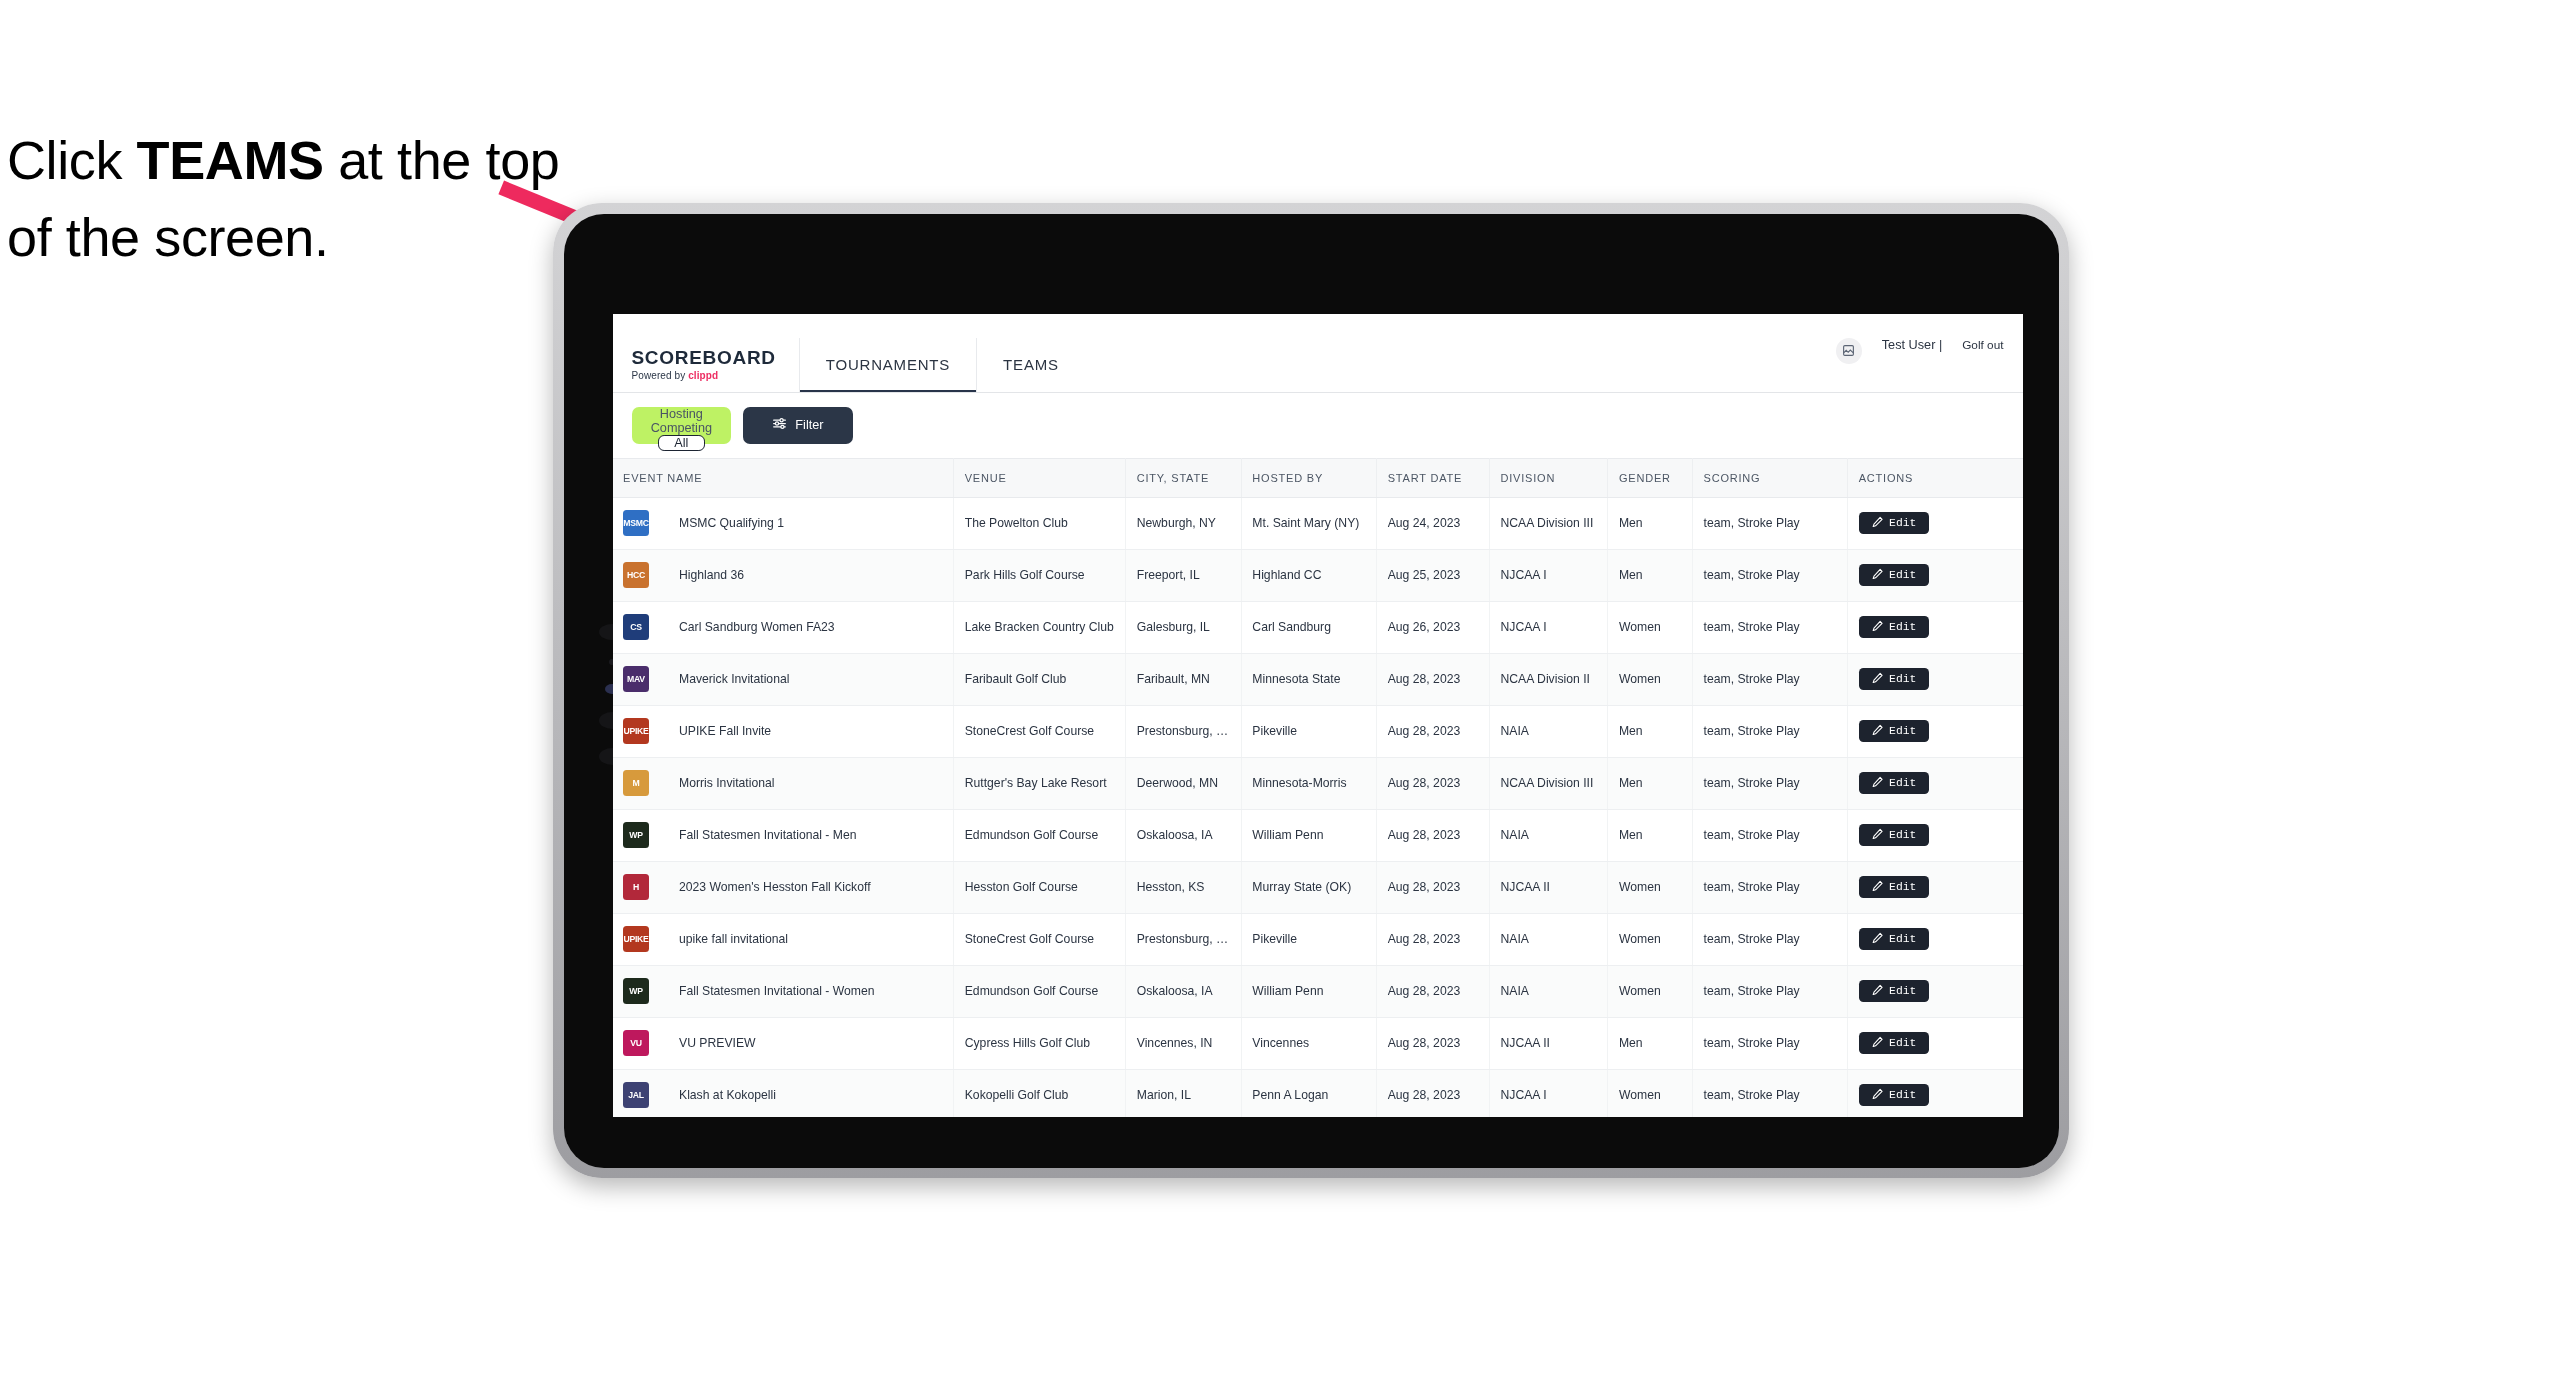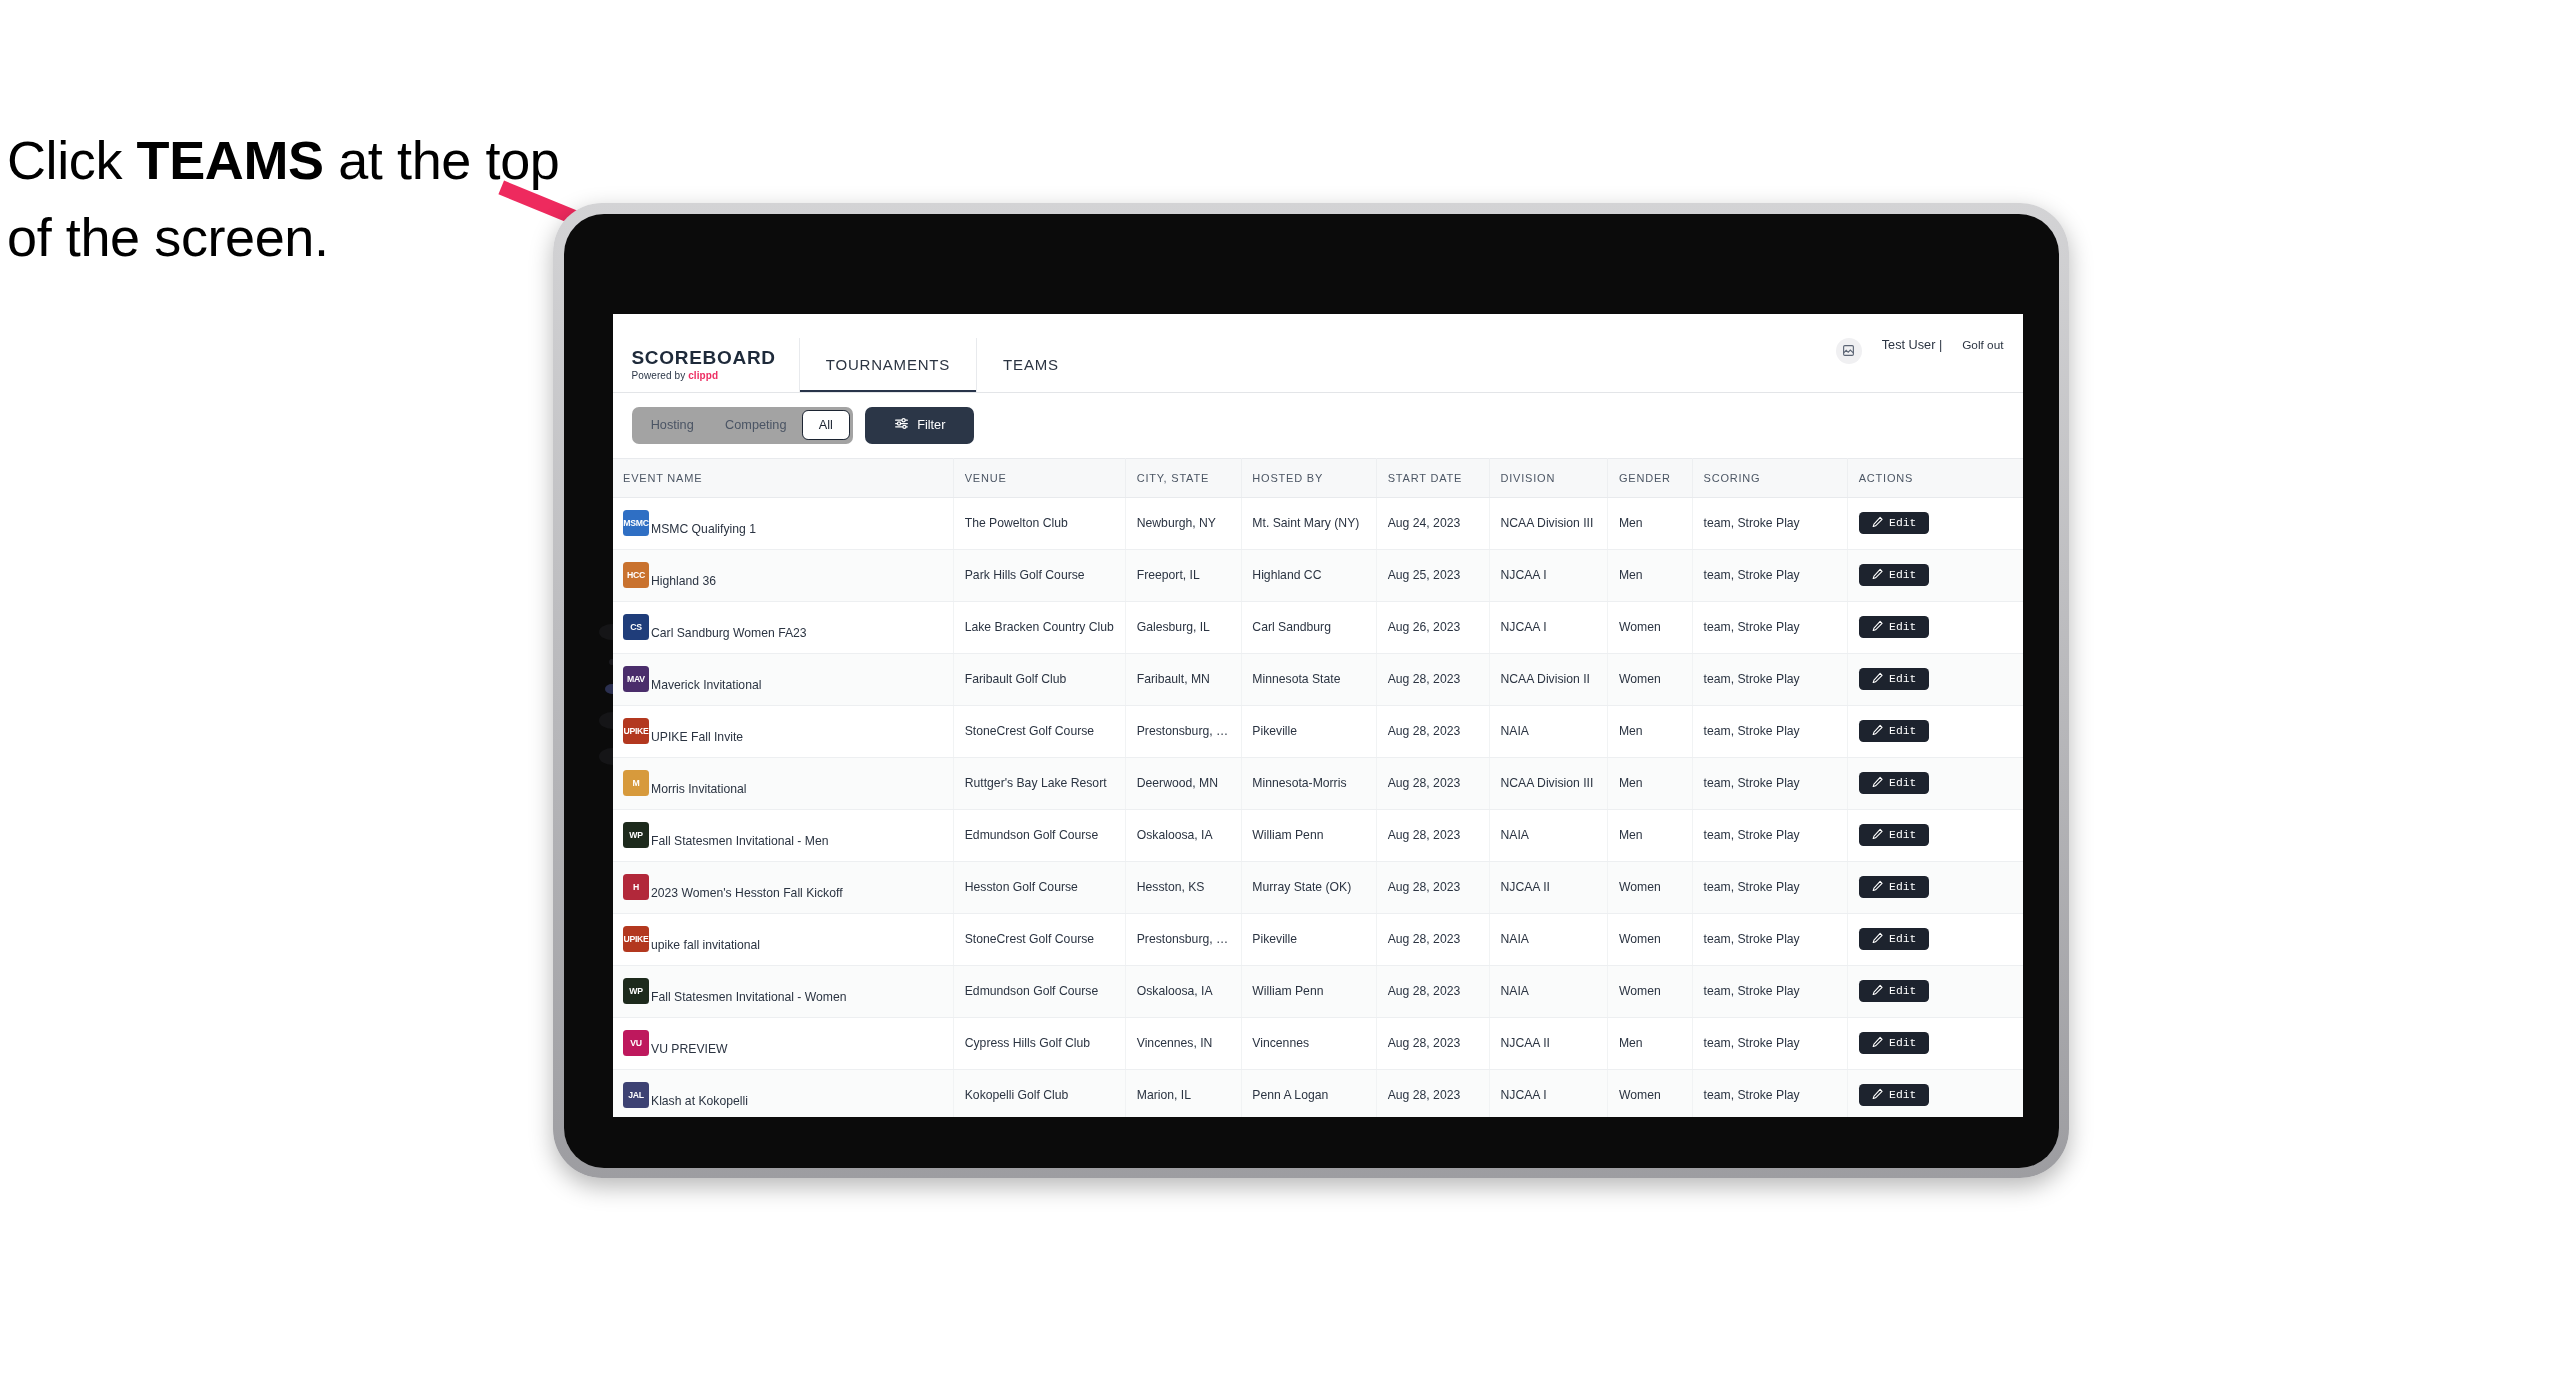--- a/index.html
+++ b/index.html
@@ -116,24 +116,25 @@
 
   
   #toolbar {
     display: flex; align-items: center;
     height: 65px;
     padding: 0 19px;
     background: #fff;
   }
   #segmented {
     display: flex; align-items: center;
-    background: #a3a3a3;
+    background: #bef264;
     border-radius: 7px;
     height: 37px;
     padding: 0 3.5px;
+    flex-direction: column;
   }
   .seg-item {
     padding: 0 15.7px; height: 30px;
     display: flex; align-items: center;
     font-size: 12.7px; color: #4a5464; cursor: pointer;
     border-radius: 6.1px;
   }
   .seg-item.selected {
     background: #fff; color: #1c2432;
     border: 1.4px solid #1c2432;
@@ -186,21 +187,21 @@
     height: 52px;
     border-bottom: 0.9px solid #edeff1;
     border-right: 0.9px solid #f1f3f4;
     vertical-align: middle;
     white-space: nowrap; overflow: hidden; text-overflow: ellipsis;
   }
   tbody td:last-child { border-right: none; }
   tbody tr:nth-child(even) { background: #fafbfb; }
   tbody tr:nth-child(odd)  { background: #ffffff; }
 
-  .name-cell { display: flex; align-items: flex-end; gap: 2px; }
+  .name-cell { display: flex; align-items: center; gap: 30px; }
   .team-logo {
     width: 26px; height: 26px; flex: 0 0 26px;
     border-radius: 3.5px;
     display: flex; align-items: center; justify-content: center;
     font-size: 8.7px; font-weight: 800; color: #fff;
     overflow: hidden;
     letter-spacing: -0.3px;
   }
   .edit-btn {
     display: inline-flex; align-items: center; gap: 6.1px;

